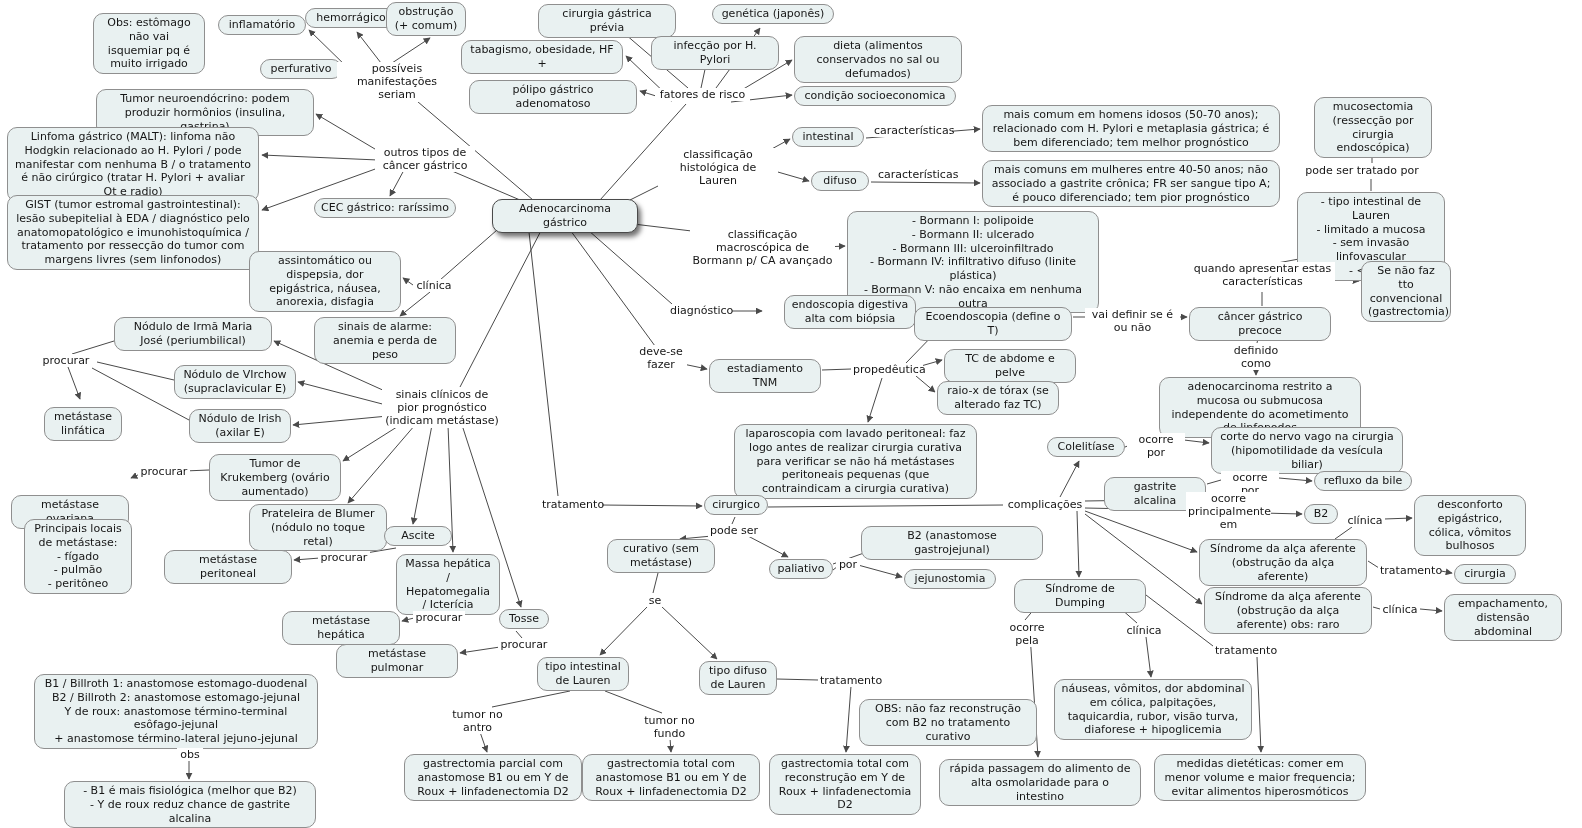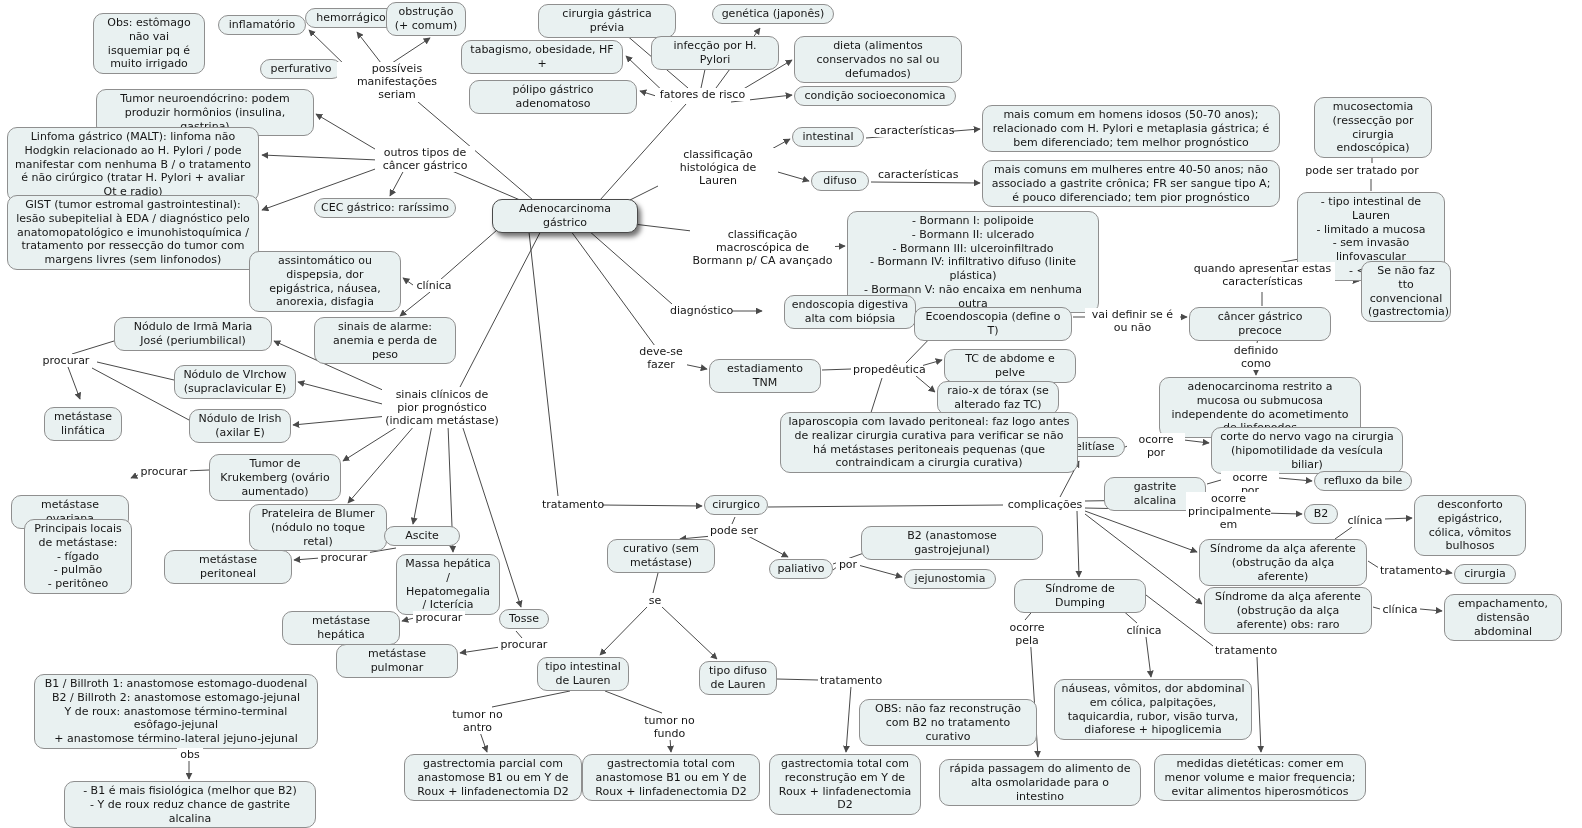--- a/index.html
+++ b/index.html
@@ -200,30 +200,30 @@
     <div class="node" style="left: 114px; top: 317px; width: 158px;">Nódulo de Irmã Maria José (periumbilical)</div>
     <div class="node" style="left: 174px; top: 365px; width: 122px;">Nódulo de VIrchow (supraclavicular E)</div>
     <div class="node" style="left: 709px; top: 359px; width: 112px;">estadiamento TNM</div>
     <div class="node" style="left: 944px; top: 349px; width: 132px;">TC de abdome e pelve</div>
     <div class="node" style="left: 44px; top: 407px; width: 78px;">metástase linfática</div>
     <div class="node" style="left: 189px; top: 409px; width: 102px;">Nódulo de Irish (axilar E)</div>
     <div class="node" style="left: 937px; top: 381px; width: 122px;">raio-x de tórax (se alterado faz TC)</div>
     <div class="node" style="left: 1159px; top: 377px; width: 202px;">adenocarcinoma restrito a mucosa ou submucosa independente do acometimento de linfonodos</div>
     <div class="node" style="left: 1211px; top: 427px; width: 192px;">corte do nervo vago na cirurgia (hipomotilidade da vesícula biliar)</div>
     <div class="node" style="left: 1047px; top: 437px; width: 78px;">Colelitíase</div>
-    <div class="node" style="left: 734px; top: 412px; width: 298px; margin-left: 46px;">laparoscopia com lavado peritoneal: faz logo antes de realizar cirurgia curativa para verificar se não há metástases peritoneais pequenas (que contraindicam a cirurgia curativa)</div>
+    <div class="node" style="left: 734px; top: 424px; width: 243px;">laparoscopia com lavado peritoneal: faz logo antes de realizar cirurgia curativa para verificar se não há metástases peritoneais pequenas (que contraindicam a cirurgia curativa)</div>
     <div class="node" style="left: 209px; top: 454px; width: 132px;">Tumor de Krukemberg (ovário aumentado)</div>
     <div class="node" style="left: 11px; top: 495px; width: 118px;">metástase ovariana</div>
     <div class="node" style="left: 1104px; top: 477px; width: 102px;">gastrite alcalina</div>
     <div class="node" style="left: 1314px; top: 471px; width: 98px;">refluxo da bile</div>
     <div class="node" style="left: 704px; top: 495px; width: 64px;">cirurgico</div>
     <div class="node" style="left: 1304px; top: 504px; width: 34px;">B2</div>
     <div class="node" style="left: 1414px; top: 495px; width: 112px;">desconforto epigástrico, cólica, vômitos bulhosos</div>
     <div class="node" style="left: 249px; top: 504px; width: 138px;">Prateleira de Blumer (nódulo no toque retal)</div>
-    <div class="node" style="left: 384px; top: 526px; width: 76px;">Ascite</div>
+    <div class="node" style="left: 384px; top: 526px; width: 68px;">Ascite</div>
     <div class="node" style="left: 24px; top: 519px; width: 108px;">Principais locais de metástase:
 - fígado
 - pulmão
 - peritôneo</div>
     <div class="node" style="left: 861px; top: 526px; width: 182px;">B2 (anastomose gastrojejunal)</div>
     <div class="node" style="left: 1199px; top: 539px; width: 168px;">Síndrome da alça aferente (obstrução da alça aferente)</div>
     <div class="node" style="left: 164px; top: 550px; width: 128px;">metástase peritoneal</div>
     <div class="node" style="left: 607px; top: 539px; width: 108px;">curativo (sem metástase)</div>
     <div class="node" style="left: 769px; top: 559px; width: 64px;">paliativo</div>
     <div class="node" style="left: 904px; top: 569px; width: 92px;">jejunostomia</div>

